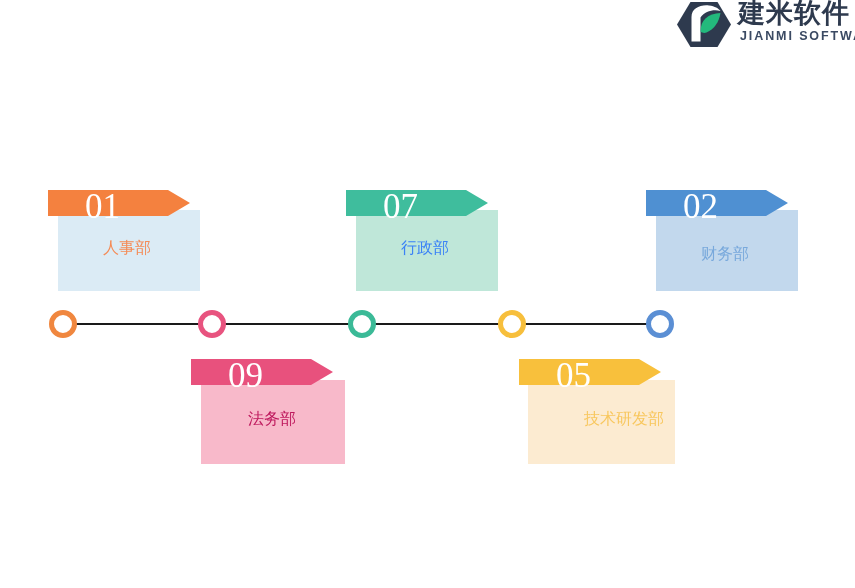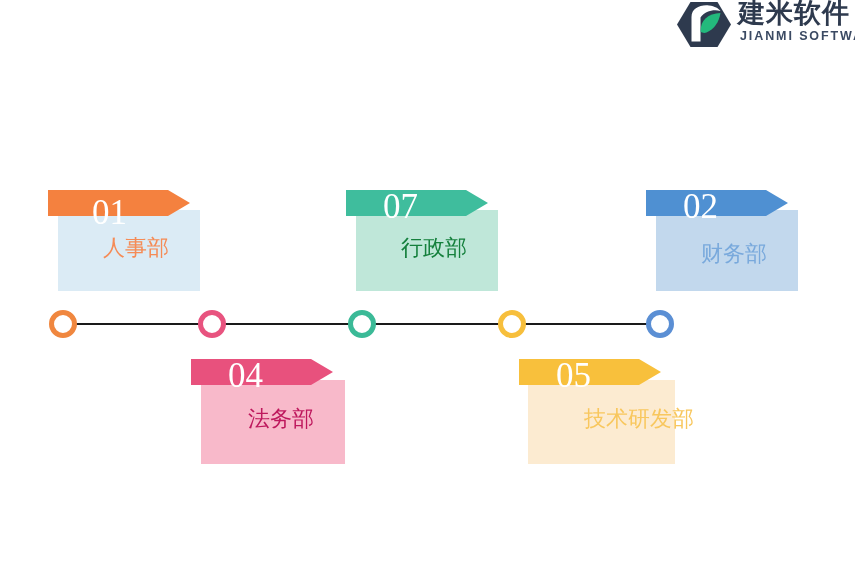--- a/index.html
+++ b/index.html
@@ -41,21 +41,21 @@
     border-top:13px solid transparent;border-bottom:13px solid transparent;
   }
   .card-num{
     position:absolute;
     font-family:"Liberation Serif","DejaVu Serif",serif;
     font-size:35px;line-height:35px;color:#ffffff;
     letter-spacing:0px;white-space:nowrap;
   }
   .card-label{
     position:absolute;
-    font-size:22px;line-height:24px;white-space:nowrap;
+    font-size:16px;line-height:24px;white-space:nowrap;
   }
 </style>
 </head>
 <body>
 
 <div id="stage">
 
   <div class="logo">
     <div class="logo-mark">
       <svg viewBox="0 0 56 47" width="56" height="47" aria-hidden="true">
@@ -79,48 +79,48 @@
       <div class="tl-dot" style="left: 646px; top: 310px; border: 5px solid rgb(91, 143, 212);"></div>
     </div>
 
   <div id="cards-group">
       <div class="card">
         <div class="card-box" style="left: 58px; top: 210px; width: 142px; height: 81px; background: rgb(219, 235, 245);"></div>
         <div class="ribbon" style="left: 48px; top: 190px; width: 142px;">
           <div class="ribbon-body" style="width: 120px; background: rgb(244, 129, 63);"></div>
           <div class="ribbon-tip" style="left: 120px; border-left: 22px solid rgb(244, 129, 63);"></div>
         </div>
-        <div class="card-num" style="left: 85px; top: 195px; margin-left: 7px;">01</div>
+        <div class="card-num" style="left: 85px; top: 189px;">01</div>
         <div class="card-label" style="left: 103px; top: 236px; color: rgb(245, 139, 86);">人事部</div>
       </div>
       <div class="card">
         <div class="card-box" style="left: 356px; top: 210px; width: 142px; height: 81px; background: rgb(191, 231, 217);"></div>
         <div class="ribbon" style="left: 346px; top: 190px; width: 142px;">
           <div class="ribbon-body" style="width: 120px; background: rgb(63, 189, 157);"></div>
           <div class="ribbon-tip" style="left: 120px; border-left: 22px solid rgb(63, 189, 157);"></div>
         </div>
         <div class="card-num" style="left: 383px; top: 189px;">07</div>
-        <div class="card-label" style="left: 401px; top: 236px; color: #15803d;">行政部</div>
+        <div class="card-label" style="left: 401px; top: 236px; color: #3b82f6;">行政部</div>
       </div>
       <div class="card">
         <div class="card-box" style="left: 656px; top: 210px; width: 142px; height: 81px; background: rgb(194, 216, 237);"></div>
         <div class="ribbon" style="left: 646px; top: 190px; width: 142px;">
           <div class="ribbon-body" style="width: 120px; background: rgb(79, 144, 210);"></div>
           <div class="ribbon-tip" style="left: 120px; border-left: 22px solid rgb(79, 144, 210);"></div>
         </div>
         <div class="card-num" style="left: 683px; top: 189px;">02</div>
         <div class="card-label" style="left: 701px; top: 236px; color: rgb(121, 169, 220); margin-top: 6px;">财务部</div>
       </div>
       <div class="card">
         <div class="card-box" style="left: 201px; top: 380px; width: 144px; height: 84px; background: rgb(248, 185, 202);"></div>
         <div class="ribbon" style="left: 191px; top: 359px; width: 142px;">
           <div class="ribbon-body" style="width: 120px; background: rgb(232, 81, 125);"></div>
           <div class="ribbon-tip" style="left: 120px; border-left: 22px solid rgb(232, 81, 125);"></div>
         </div>
-        <div class="card-num" style="left: 228px; top: 358px;">04</div>
+        <div class="card-num" style="left: 228px; top: 358px;">09</div>
         <div class="card-label" style="left: 248px; top: 407px; color: #be185d;">法务部</div>
       </div>
       <div class="card">
         <div class="card-box" style="left: 528px; top: 380px; width: 147px; height: 84px; background: rgb(252, 235, 209);"></div>
         <div class="ribbon" style="left: 519px; top: 359px; width: 142px;">
           <div class="ribbon-body" style="width: 120px; background: rgb(248, 192, 60);"></div>
           <div class="ribbon-tip" style="left: 120px; border-left: 22px solid rgb(248, 192, 60);"></div>
         </div>
         <div class="card-num" style="left: 556px; top: 358px; font-family: Liberation Serif, serif;">05</div>
         <div class="card-label" style="left: 539px; top: 407px; color: rgb(248, 199, 94); margin-left: 45px;">技术研发部</div>

